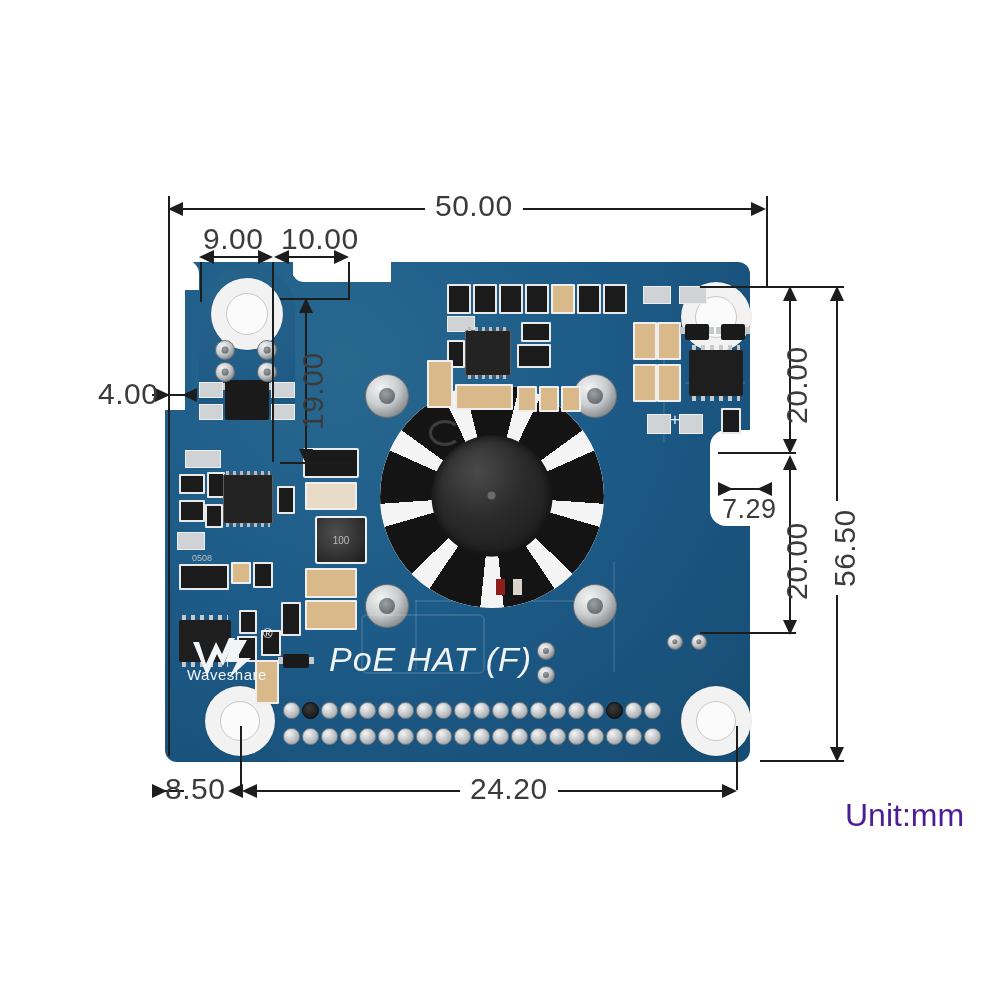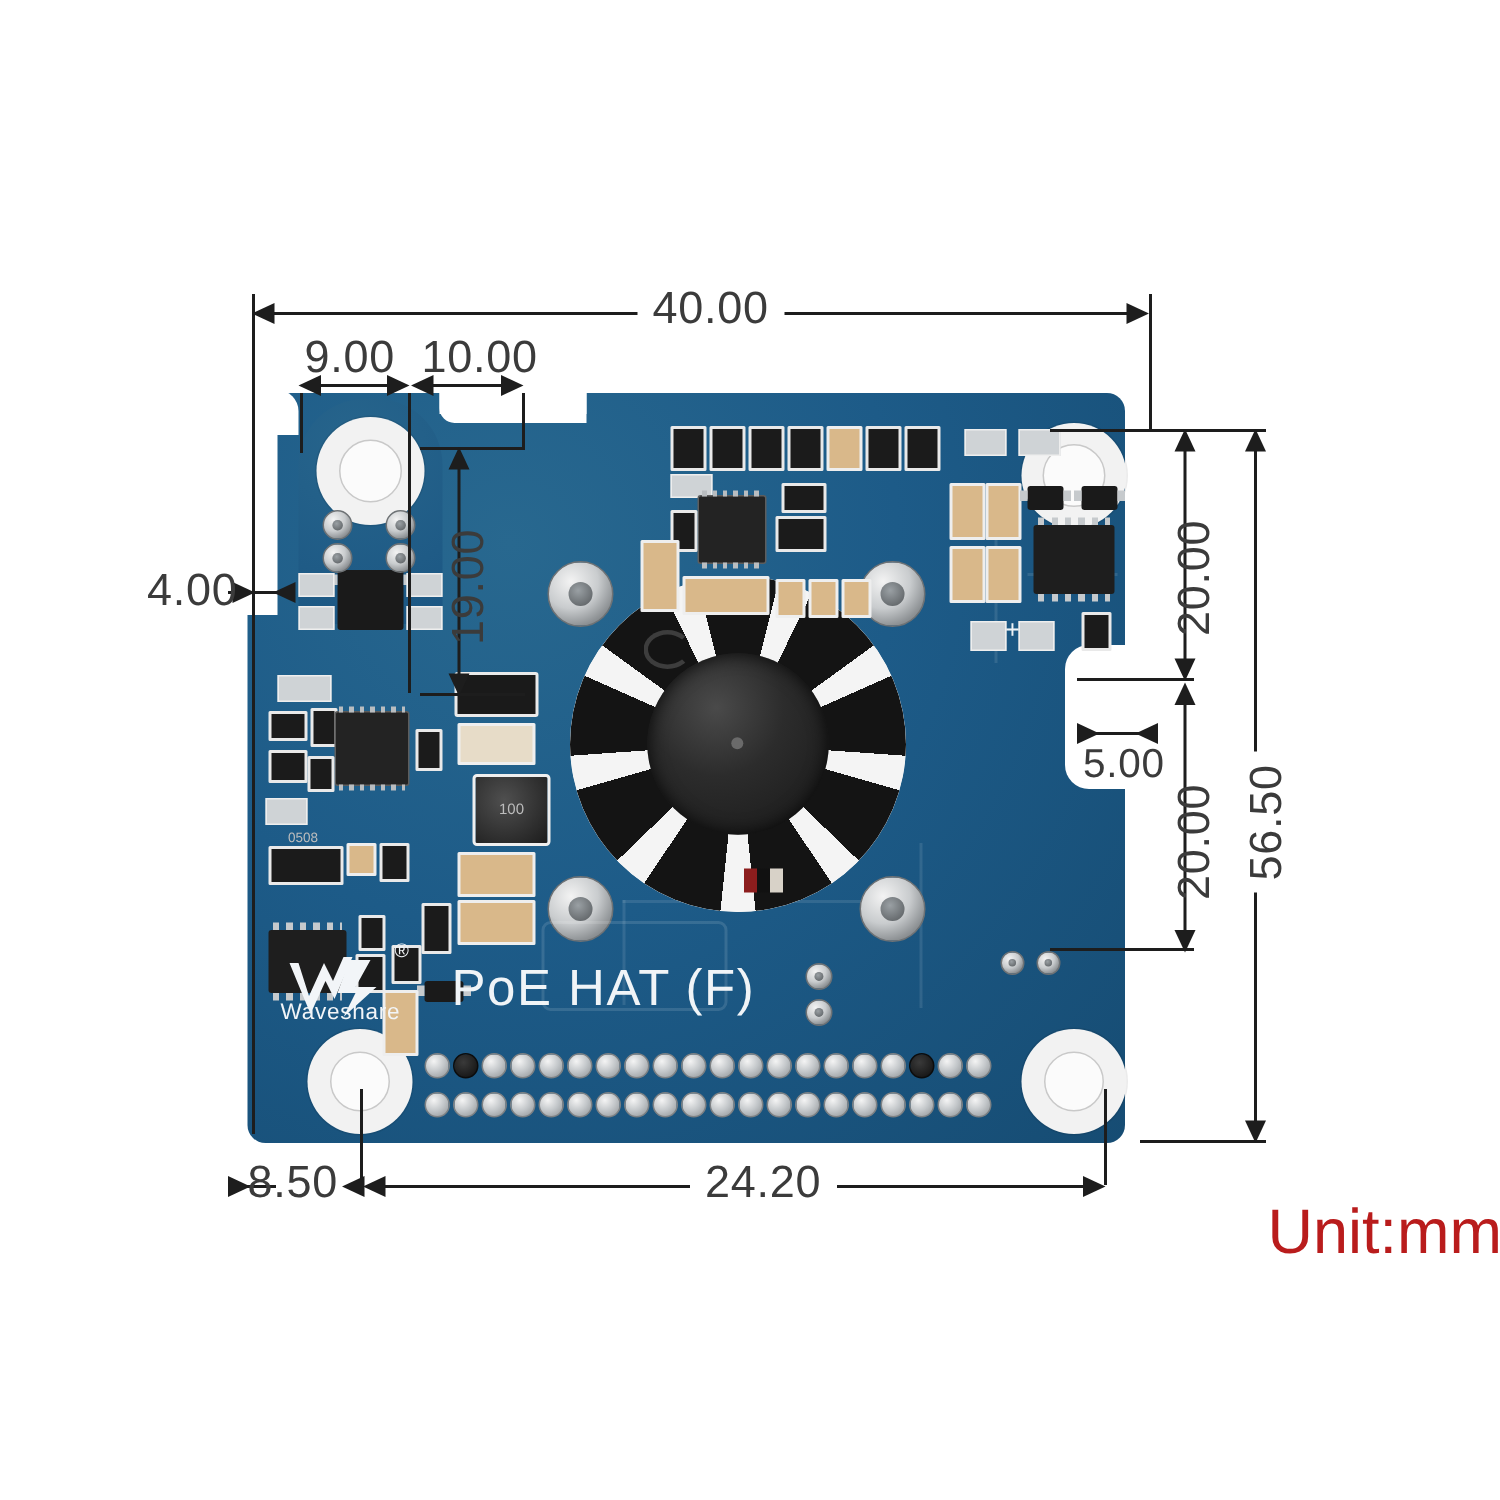--- a/index.html
+++ b/index.html
@@ -2,21 +2,21 @@
 <html><head>
 <meta charset="utf-8">
 <style>
   html,body{margin:0;padding:0;background:#ffffff;}
   body{width:1000px;height:1000px;font-family:"Liberation Sans",sans-serif;color:#333;}
   #stage{position:relative;width:1000px;height:1000px;overflow:hidden;background:#fff;}
 
   .dimtext{position:absolute;font-family:"Liberation Sans",sans-serif;color:#3b3b3b;
            font-size:30px;letter-spacing:0.5px;white-space:nowrap;}
   .dimtext.vert{transform-origin:left top;transform:rotate(-90deg);}
-  .unitlabel{position:absolute;font-size:42px;color:#b91c1c;white-space:nowrap;}
+  .unitlabel{position:absolute;font-size:32px;color:#4c1d95;white-space:nowrap;}
 
   .ln{position:absolute;background:#1d1d1d;}
   .hline{height:2px;}
   .vline{width:2px;}
   .ext{background:#1d1d1d;}
 
   .arw{position:absolute;width:0;height:0;}
   .arw.l{border-top:7px solid transparent;border-bottom:7px solid transparent;border-right:15px solid #1d1d1d;}
   .arw.r{border-top:7px solid transparent;border-bottom:7px solid transparent;border-left:15px solid #1d1d1d;}
   .arw.u{border-left:7px solid transparent;border-right:7px solid transparent;border-bottom:15px solid #1d1d1d;}
@@ -219,21 +219,21 @@
 
     <div style="position:absolute;left:24px;top:370px;width:76px;height:48px;">
       <svg viewBox="0 0 76 48" width="76" height="48">
         <path d="M4 10 L18 44 L28 22 L34 34 L46 6 L40 6 L33 22 L27 10 L17 32 L10 10 Z" fill="#f2f5f8"></path>
         <path d="M44 8 L58 8 L48 26 L62 26 L40 46 L48 30 L36 30 Z" fill="#f2f5f8"></path>
       </svg>
     </div>
     <div class="regmark" style="left:98px;top:364px;">®</div>
     <div class="silk wsname" style="left:22px;top:404px;">Waveshare</div>
 
-    <div class="silk boardname" style="left:136px;top:378px;">PoE HAT (F)</div>
+    <div class="silk boardname" style="left:164px;top:378px;font-style:italic;">PoE HAT (F)</div>
 
     <div style="position:absolute;left:196px;top:352px;width:120px;height:56px;
                 border:2px solid rgba(255,255,255,.12);border-radius:6px;"></div>
 
     <div class="standoff" style="left:372px;top:380px;width:16px;height:16px;"></div>
     <div class="standoff" style="left:372px;top:404px;width:16px;height:16px;"></div>
     <div class="standoff" style="left:502px;top:372px;width:14px;height:14px;"></div>
     <div class="standoff" style="left:526px;top:372px;width:14px;height:14px;"></div>
 
     <div class="gpio" style="left:118px;top:440px;width:386px;height:44px;">
@@ -279,21 +279,21 @@
         <div class="gpin" style="left: 361px; top: 26px;"></div>
       </div>
 
   </div>
 
   <div class="ln vline ext" style="left:168px;top:196px;height:560px;"></div>
   <div class="ln vline ext" style="left:766px;top:196px;height:90px;"></div>
   <div class="ln hline" style="left:176px;top:208px;width:584px;"></div>
   <div class="arw l" style="left:168px;top:202px;"></div>
   <div class="arw r" style="left:751px;top:202px;"></div>
-  <div class="dimtext" style="left:425px;top:189px;background:#fff;padding:0 10px;">40.00</div>
+  <div class="dimtext" style="left:425px;top:189px;background:#fff;padding:0 10px;">50.00</div>
 
   <div class="ln vline ext" style="left:200px;top:262px;height:40px;"></div>
   <div class="ln vline ext" style="left:272px;top:262px;height:200px;"></div>
   <div class="ln hline" style="left:206px;top:256px;width:62px;"></div>
   <div class="arw l" style="left:199px;top:250px;"></div>
   <div class="arw r" style="left:258px;top:250px;"></div>
   <div class="dimtext" style="left:203px;top:222px;">9.00</div>
 
   <div class="ln vline ext" style="left:348px;top:262px;height:36px;"></div>
   <div class="ln hline" style="left:280px;top:256px;width:62px;"></div>
@@ -316,21 +316,21 @@
   <div class="ln hline ext" style="left:700px;top:286px;width:96px;"></div>
   <div class="ln hline ext" style="left:718px;top:452px;width:78px;"></div>
   <div class="ln vline" style="left:789px;top:294px;height:152px;"></div>
   <div class="arw u" style="left:783px;top:286px;"></div>
   <div class="arw d" style="left:783px;top:439px;"></div>
   <div class="dimtext vert" style="left:780px;top:424px;">20.00</div>
 
   <div class="ln hline" style="left:722px;top:488px;width:46px;"></div>
   <div class="arw r" style="left:718px;top:482px;"></div>
   <div class="arw l" style="left:757px;top:482px;"></div>
-  <div class="dimtext" style="left:722px;top:494px;font-size:27px;">5.00</div>
+  <div class="dimtext" style="left:722px;top:494px;font-size:27px;">7.29</div>
 
   <div class="ln vline" style="left:789px;top:462px;height:166px;"></div>
   <div class="arw u" style="left:783px;top:455px;"></div>
   <div class="arw d" style="left:783px;top:620px;"></div>
   <div class="ln hline ext" style="left:700px;top:632px;width:96px;"></div>
   <div class="dimtext vert" style="left:780px;top:600px;">20.00</div>
 
   <div class="ln hline ext" style="left:760px;top:286px;width:84px;"></div>
   <div class="ln hline ext" style="left:760px;top:760px;width:84px;"></div>
   <div class="ln vline" style="left:836px;top:294px;height:460px;"></div>

